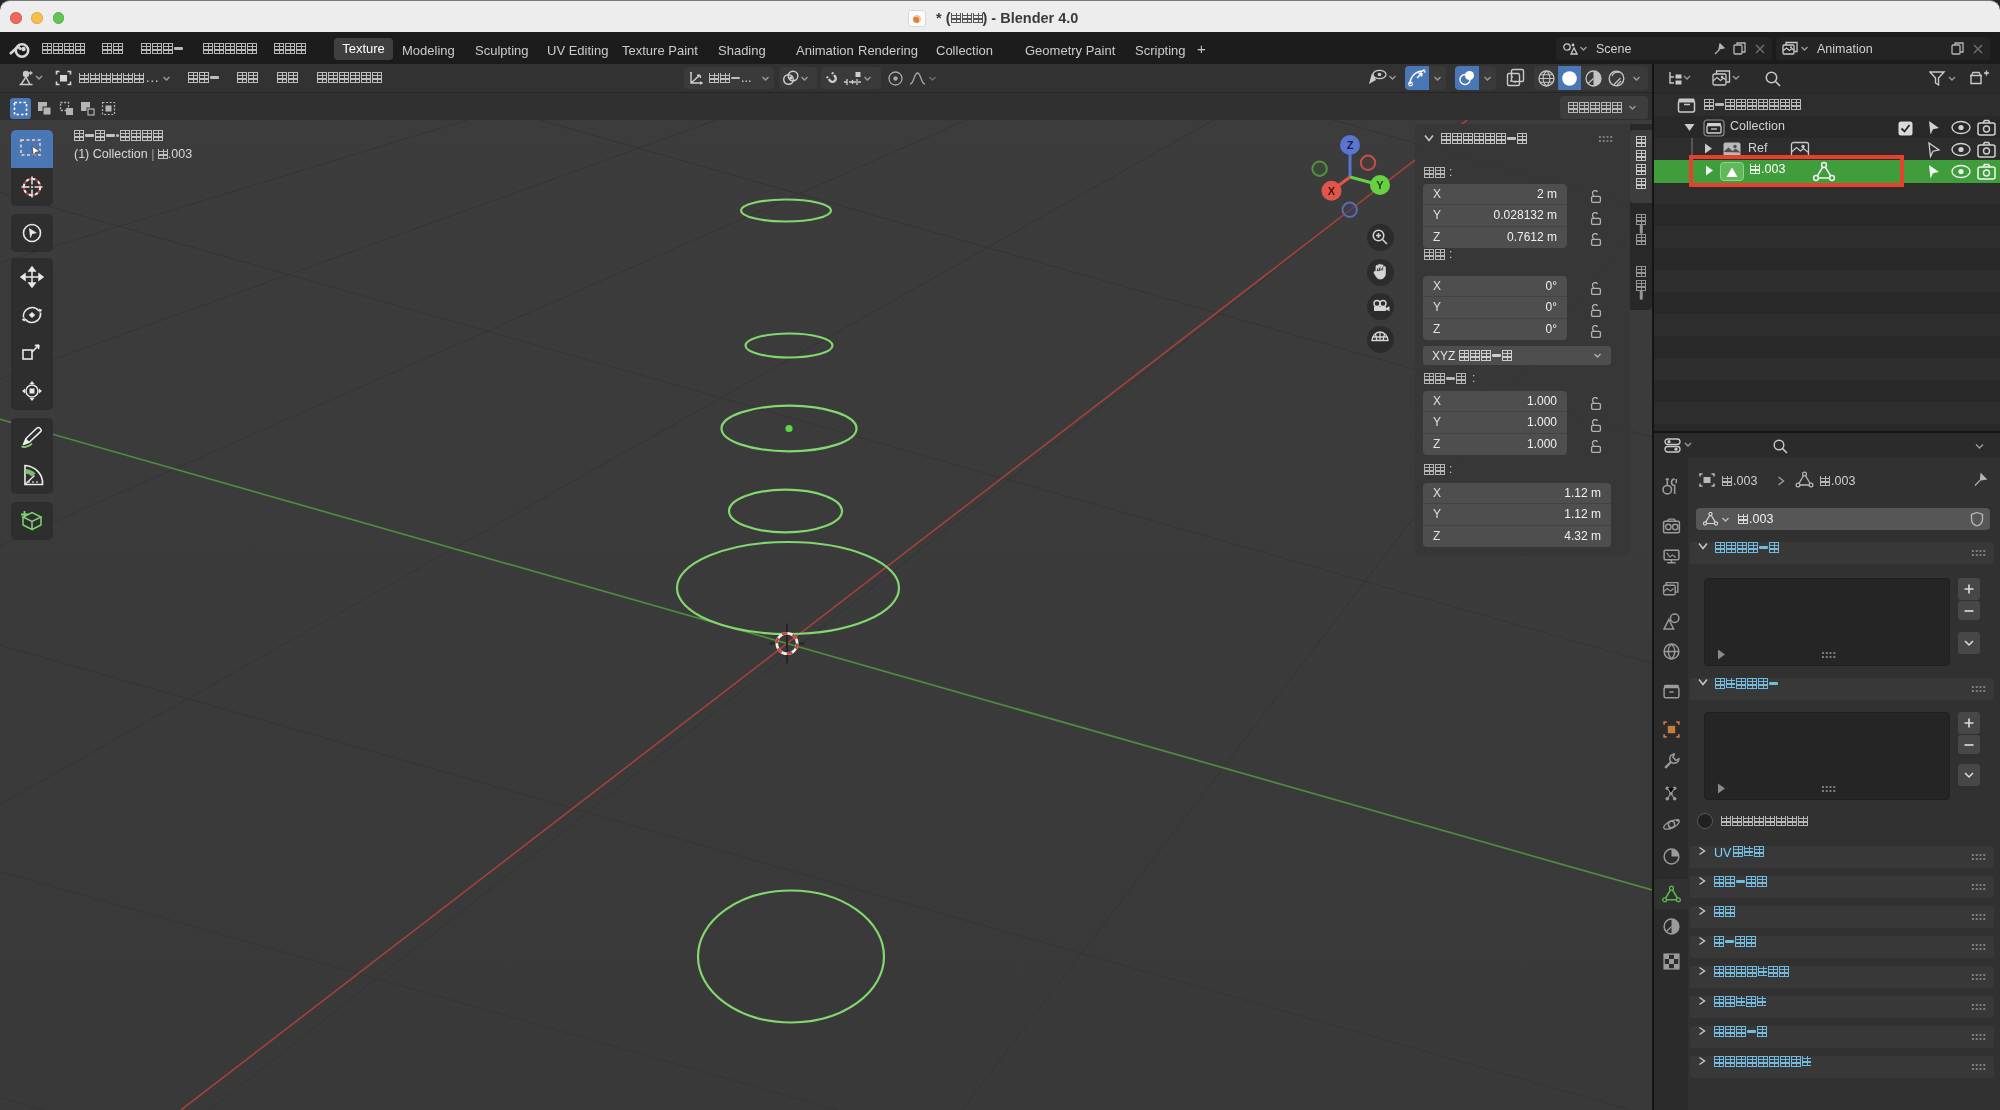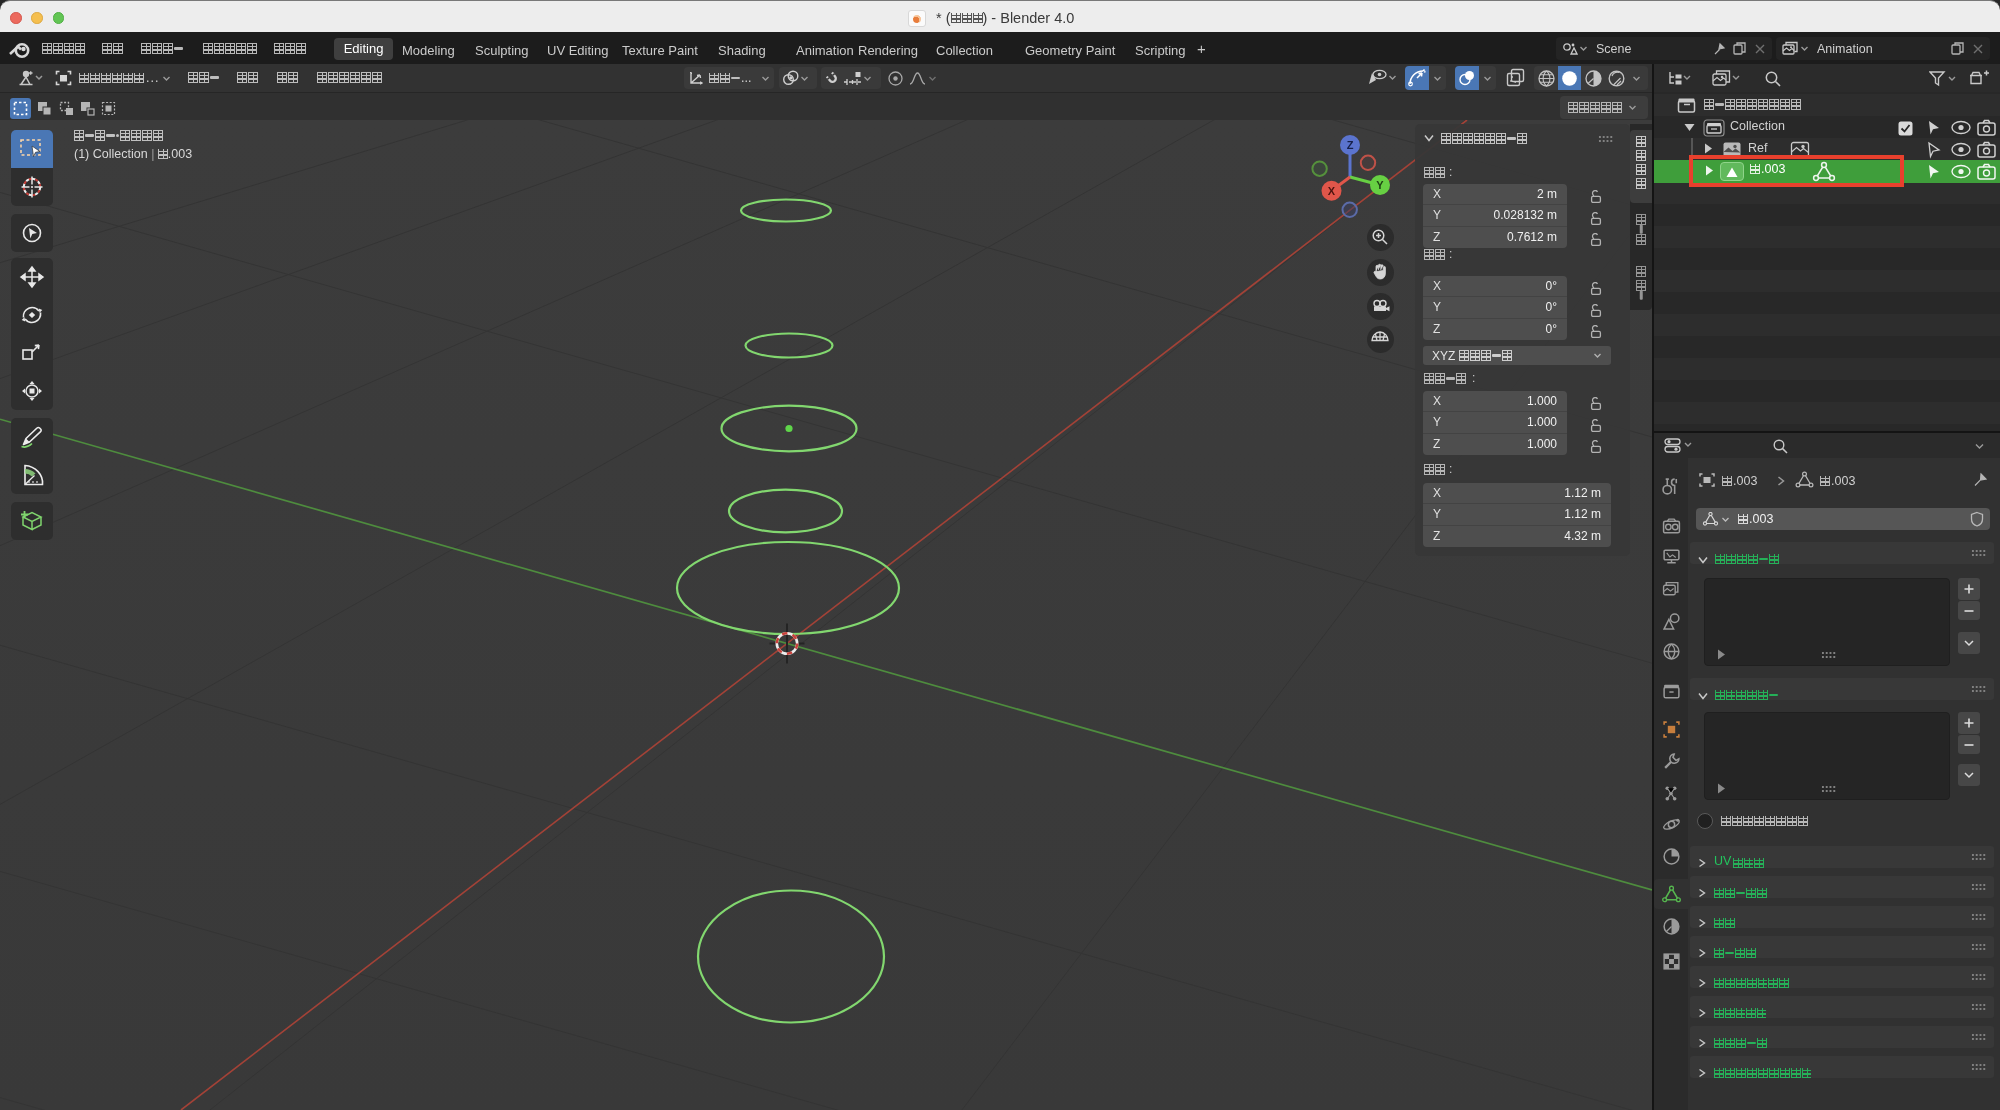--- a/index.html
+++ b/index.html
@@ -8,21 +8,21 @@
 .jp b{display:inline-block;width:10px;height:10.5px;background-image:repeating-linear-gradient(0deg,currentColor 0 1.2px,transparent 1.2px 3.4px),repeating-linear-gradient(90deg,currentColor 0 1.2px,transparent 1.2px 4.6px);opacity:.85}
 .jp b.sm{width:9px;height:10px}
 .jp b.d{width:9px;height:2.5px;background:currentColor;border-radius:1px}
 .jp b.dot{width:3px;height:3px;border-radius:50%;background:currentColor}
 .jp.v{flex-direction:column;gap:3.5px}
 .row{display:flex;align-items:center}
 svg{display:block}
 .tabtx{color:#cbcbcb;font-size:13px}
 .lrow{left:0;width:346px;height:22px;background:#2d2d2d}
 .grip{width:15px;height:8px;background-image:radial-gradient(circle,#818181 1.1px,transparent 1.2px);background-size:3.8px 4px}
-.phead{position:absolute;left:36px;width:304px;height:22px;background:#383838;border-radius:3px;color:#22c55e;display:flex;align-items:flex-end;padding:0 8px}
+.phead{position:absolute;left:36px;width:304px;height:22px;background:#383838;border-radius:3px;color:#7dd3fc;display:flex;align-items:flex-start;padding:0 8px}
 .phead .grip{position:absolute;right:8px;top:7px}
 .pbtn{position:absolute;left:304px;width:22px;height:22px;background:#474747;border-radius:3px;color:#ddd;display:flex;align-items:center;justify-content:center}
 .pic{width:19px;height:19px}
 .pr{width:8px;height:10px;margin-right:8px;flex:none}
 .tbtn{left:11px;width:42px;height:38px;background:#2e2e2e;border-radius:5px}
 .tbtn svg{width:26px;height:24px;margin:7px 8px}
 .navb{width:27px;height:27px;border-radius:50%;background:rgba(28,28,28,0.5)}
 .navb svg{width:20px;height:20px;margin:3.5px}
 .nbox{background:#4e4e4e;border-radius:4px;overflow:hidden}
 .nrow{height:21.3px;display:flex;align-items:center;padding:0 10px;border-bottom:1px solid #434343}
@@ -33,21 +33,21 @@
 </style></head>
 <body>
 
 <div class="abs" style="left:0;top:0;width:2000px;height:32px;background:#ededed;border-top:1px solid #787878;border-radius:10px 10px 0 0">
   <div class="abs" style="left:10px;top:11px;width:11.5px;height:11.5px;border-radius:50%;background:#ec6a5e;border:.5px solid #d55349"></div>
   <div class="abs" style="left:31px;top:11px;width:11.5px;height:11.5px;border-radius:50%;background:#f5bf4f;border:.5px solid #dda73d"></div>
   <div class="abs" style="left:52.5px;top:11px;width:11.5px;height:11.5px;border-radius:50%;background:#62c554;border:.5px solid #4faf43"></div>
   <div class="abs" style="left:908px;top:9px;width:18px;height:17px;background:#fbfbfb;border:1px solid #d8d8d8;border-radius:3px">
      <div class="abs" style="left:4px;top:4px;width:8px;height:8px;border-radius:50%;background:radial-gradient(circle at 35% 65%,#e87d3c 0 45%,#f6c49a 45% 75%,#fff 75%)"></div>
   </div>
-  <div class="abs row" style="left:936px;top:9px;height:16px;color:#3a3a3a;font-size:14.5px;font-weight:normal;white-space:nowrap">*&nbsp;(<span class="jp" style="color:#3a3a3a">
+  <div class="abs row" style="left:936px;top:9px;height:16px;color:#3a3a3a;font-size:14.5px;font-weight:bold;white-space:nowrap">*&nbsp;(<span class="jp" style="color:#3a3a3a">
         <b></b>
         <b></b>
         <b></b>
       </span>)&nbsp;-&nbsp;Blender&nbsp;4.0</div>
 </div>
 
 <div class="abs" style="left:0;top:32px;width:2000px;height:32px;background:#1c1c1c;color:#d3d3d3;font-size:12.5px">
   <svg class="abs" style="left:9px;top:9px" width="22" height="17" viewBox="0 0 22 17">
     <circle cx="13" cy="9.5" r="6.2" fill="none" stroke="#d8d8d8" stroke-width="2.6"></circle>
     <circle cx="14.5" cy="8" r="2.2" fill="#d8d8d8"></circle>
@@ -75,21 +75,21 @@
       <b></b>
       <b></b>
       <b></b>
     </div>
   <div class="abs jp" style="left:274px;top:11px">
       <b></b>
       <b></b>
       <b></b>
     </div>
 
-  <div class="abs" style="left:334px;top:6px;width:59px;height:22px;background:#3f3f3f;border-radius:4px;color:#fff;text-align:center;line-height:22px;font-size:13px">Editing</div>
+  <div class="abs" style="left:334px;top:6px;width:59px;height:22px;background:#3f3f3f;border-radius:4px;color:#fff;text-align:center;line-height:22px;font-size:13px">Texture</div>
   <div class="abs tabtx" style="left:402px;top:11px">Modeling</div>
   <div class="abs tabtx" style="left:475px;top:11px">Sculpting</div>
   <div class="abs tabtx" style="left:547px;top:11px">UV Editing</div>
   <div class="abs tabtx" style="left:622px;top:11px">Texture Paint</div>
   <div class="abs tabtx" style="left:718px;top:11px">Shading</div>
   <div class="abs tabtx" style="left:796px;top:11px">Animation</div>
   <div class="abs tabtx" style="left:858px;top:11px">Rendering</div>
   <div class="abs tabtx" style="left:936px;top:11px">Collection</div>
   <div class="abs tabtx" style="left:1025px;top:11px">Geometry Paint</div>
   <div class="abs tabtx" style="left:1135px;top:11px">Scripting</div>

